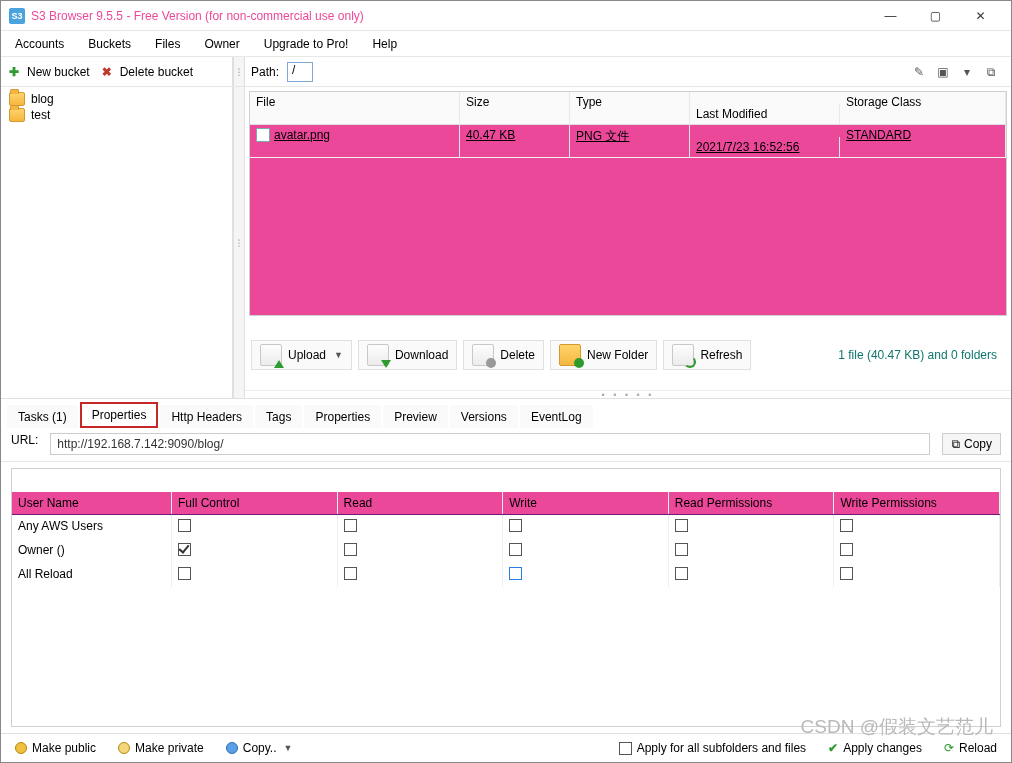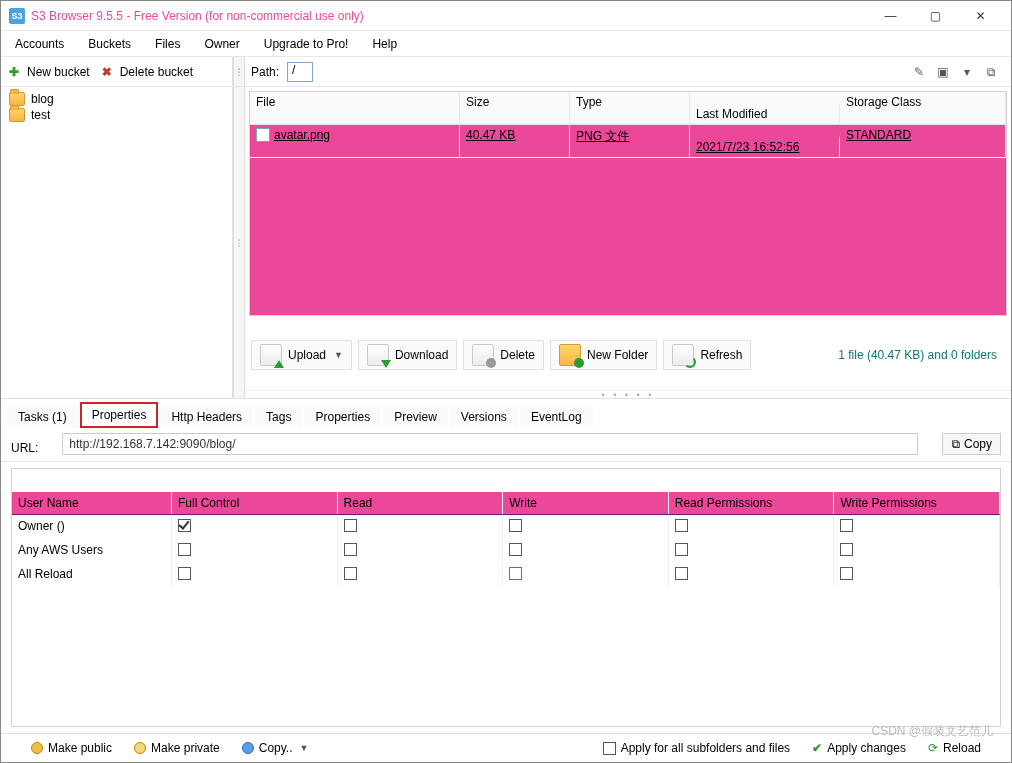--- a/index.html
+++ b/index.html
@@ -59,41 +59,41 @@
   .drop{font-size:9px;color:#555;margin-left:2px;}
   .ft-status{flex:1;text-align:right;color:#0f766e;padding-right:8px;}
   .hsplit-dots{height:8px;display:flex;align-items:center;justify-content:center;color:#aaa;font-size:9px;letter-spacing:3px;border-top:1px solid #eee;}
 
   
   .tabstrip{display:flex;align-items:flex-end;gap:0;padding:2px 6px 0 6px;}
   .tab{padding:4px 10px;border:1px solid transparent;border-bottom:none;position:relative;top:1px;background:#fafafa;margin-right:2px;}
   .tab.active{border-color:#b0b0b0;background:#fff;}
   .tab.highlight{border:2px solid #c62828;}
 
-  .url-row{display:flex;align-items:flex-end;gap:24px;padding:6px 10px;border-bottom:1px solid #e7e7e7;}
+  .url-row{display:flex;align-items:flex-start;gap:12px;padding:6px 10px;border-bottom:1px solid #e7e7e7;}
   .url-row .url-box{flex:1;border:1px solid #ccc;padding:3px 6px;background:#fff;color:#333;}
   .copy-btn{display:inline-flex;align-items:center;gap:4px;padding:3px 8px;border:1px solid #ccc;background:#f6f6f6;}
 
   
   .perm-grid{flex:1;border:1px solid #d0d0d0;margin:6px 10px;display:flex;flex-direction:column;min-height:190px;}
   .pg-head,.pg-row{display:flex;}
   .pg-head{background:#ec4899;border-bottom:1px solid #701a75;margin-top:23px;}
   .pg-cell{padding:4px 6px;border-right:1px solid #eee;}
   .pg-cell.name{flex:0 0 160px;} .pg-cell.c{flex:1;}
   .chk{width:13px;height:13px;border:1px solid #555;display:inline-block;position:relative;background:#fff;}
   .chk.on::after{content:"";position:absolute;left:2px;top:-1px;width:4px;height:8px;border:solid #333;border-width:0 2px 2px 0;transform:rotate(40deg);}
   .chk.hl{border-color:#2a7de1;}
 
   
-  .bottom-bar{display:flex;align-items:center;padding:4px 24px;border-top:1px solid #e0e0e0;gap:10px;}
+  .bottom-bar{display:flex;align-items:center;padding:4px 8px;border-top:1px solid #e0e0e0;gap:10px;}
   .lnk{display:inline-flex;align-items:center;gap:5px;padding:3px 6px;}
   .ico-dot{width:12px;height:12px;border-radius:50%;display:inline-block;}
   .spacer{flex:1;}
 
-  .watermark{position:absolute;right:18px;bottom:22px;color:#b9b9b9;font-size:12px;pointer-events:none;}
+  .watermark{position:absolute;right:18px;bottom:22px;color:#b9b9b9;font-size:19px;pointer-events:none;}
 </style>
 </head>
 <body>
 
 <div class="window">
 
   <div class="titlebar">
     <span class="app-icon">S3</span>
     <span class="title-text">S3 Browser 9.5.5 - Free Version (for non-commercial use only)</span>
     <div class="winbtns">
@@ -230,30 +230,30 @@
     <div class="pg-head">
       <div class="pg-cell name">User Name</div>
       <div class="pg-cell c">Full Control</div>
       <div class="pg-cell c">Read</div>
       <div class="pg-cell c">Write</div>
       <div class="pg-cell c">Read Permissions</div>
       <div class="pg-cell c">Write Permissions</div>
     </div>
     <div id="pg-body">
         <div class="pg-row">
+          <div class="pg-cell name">Any AWS Users</div>
+          <div class="pg-cell c"><span class="chk"></span></div>
+          <div class="pg-cell c"><span class="chk"></span></div>
+          <div class="pg-cell c"><span class="chk"></span></div>
+          <div class="pg-cell c"><span class="chk"></span></div>
+          <div class="pg-cell c"><span class="chk"></span></div>
+        </div>
+        <div class="pg-row">
           <div class="pg-cell name">Owner ()</div>
           <div class="pg-cell c"><span class="chk on"></span></div>
-          <div class="pg-cell c"><span class="chk"></span></div>
-          <div class="pg-cell c"><span class="chk"></span></div>
-          <div class="pg-cell c"><span class="chk"></span></div>
-          <div class="pg-cell c"><span class="chk"></span></div>
-        </div>
-        <div class="pg-row">
-          <div class="pg-cell name">Any AWS Users</div>
-          <div class="pg-cell c"><span class="chk"></span></div>
           <div class="pg-cell c"><span class="chk"></span></div>
           <div class="pg-cell c"><span class="chk"></span></div>
           <div class="pg-cell c"><span class="chk"></span></div>
           <div class="pg-cell c"><span class="chk"></span></div>
         </div>
         <div class="pg-row">
           <div class="pg-cell name">All Reload</div>
           <div class="pg-cell c"><span class="chk"></span></div>
           <div class="pg-cell c"><span class="chk"></span></div>
           <div class="pg-cell c"><span class="chk hl"></span></div>

